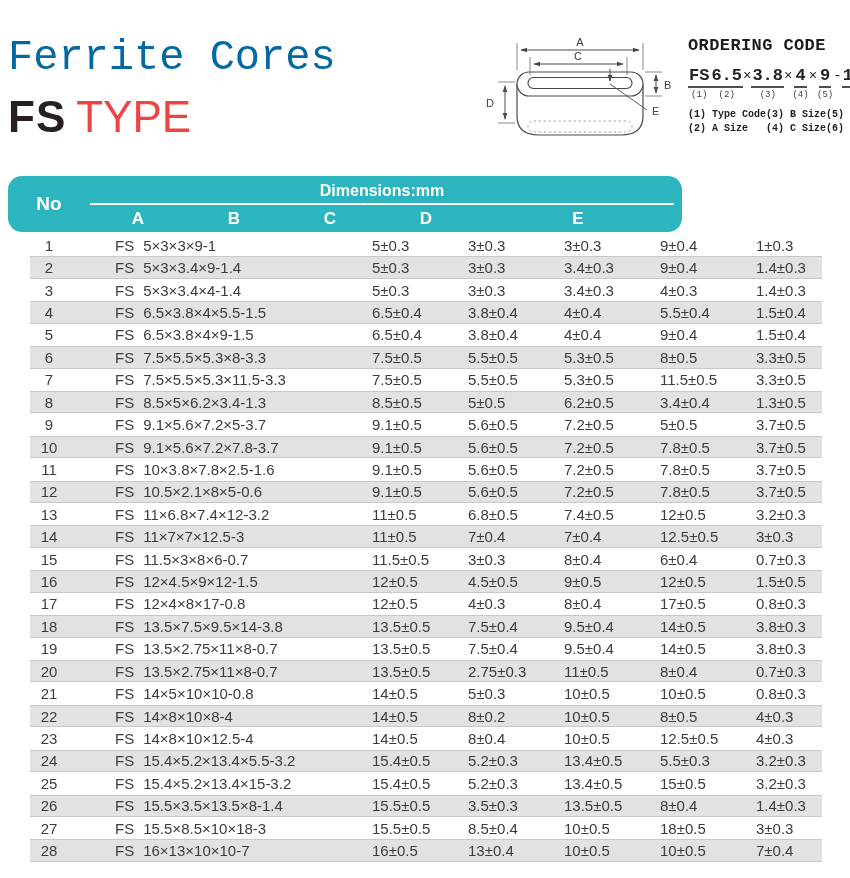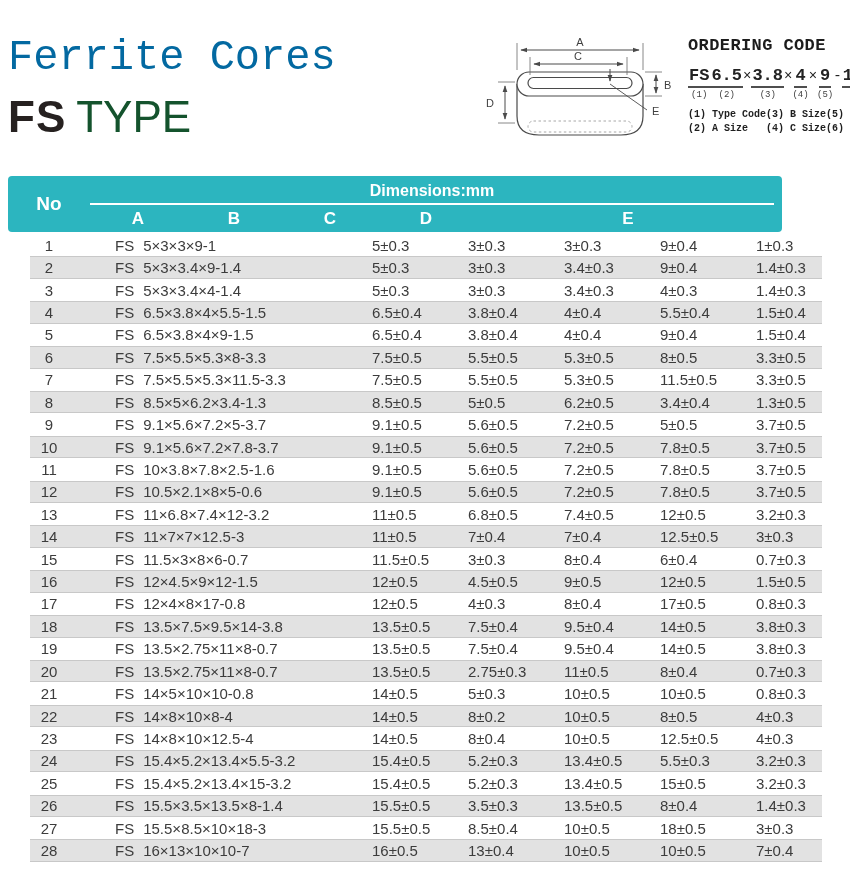--- a/index.html
+++ b/index.html
@@ -10,21 +10,21 @@
   
   .page-title{
     position:absolute;left:8px;top:34px;
     font-size:42px;color:#0369a1;letter-spacing:0px;font-family:Liberation Mono, monospace;
   }
   .page-subtitle{
     position:absolute;left:8px;top:92px;font-size:44px;color:#161311;
     display:flex;align-items:baseline;gap:10px;
   }
   .page-subtitle .fs{font-weight:800;color:#262120;letter-spacing:1px;}
-  .page-subtitle .type{font-weight:400;color:#14532d;}
+  .page-subtitle .type{font-weight:400;color:#ef4444;}
 
   
   .diagram{position:absolute;left:477px;top:20px;width:215px;height:142px;}
   .diagram text{font-size:11px;fill:#3f3f3f;font-family:"Liberation Sans",sans-serif;}
 
   
   .ordering{position:absolute;left:688px;top:36px;width:160px;font-family:Liberation Mono, monospace;}
   .ordering-title{font-size:17px;font-weight:700;color:#1c1c1c;letter-spacing:0.4px;white-space:nowrap;}
   .ordering-code{display:flex;align-items:flex-start;margin-top:11px;justify-content:space-between;}
   .seg{display:flex;flex-direction:column;align-items:center;}
@@ -32,22 +32,22 @@
   .seg.u .seg-text{border-bottom:2px solid #4f4f4f;}
   .seg-num{font-size:9px;color:#3f3f3f;margin-top:2px;}
   .seg.sep .seg-text{font-size:14px;font-weight:400;padding:0;}
   .legend{
     display:grid;grid-template-columns:68px 50px 1fr;gap:3px 10px;
     margin-top:9px;font-size:10px;font-weight:700;color:#1f1f1f;white-space:nowrap;
   }
 
   
   .thead{
-    position:absolute;left:8px;top:176px;width:774px;height:56px;
-    background:#2cb5bf;border-radius:4px;display:flex;color:#ffffff;box-sizing:border-box;
+    position:absolute;left:8px;top:176px;width:674px;height:56px;
+    background:#2cb5bf;border-radius:14px;display:flex;color:#ffffff;box-sizing:border-box;
   }
   .th-no{width:82px;display:flex;align-items:center;justify-content:center;
     font-size:19px;font-weight:700;}
   .th-spec{width:258px;display:flex;align-items:center;padding-left:20px;
     box-sizing:border-box;font-size:19px;font-weight:700;}
   .th-dims{flex:1;display:flex;flex-direction:column;padding-top:3px;box-sizing:border-box;}
   .th-dims-label{height:24px;display:flex;align-items:center;justify-content:center;
     font-size:16px;font-weight:700;border-bottom:2px solid #ffffff;margin-right:8px;}
   .th-dims-cols{flex:1;display:flex;align-items:center;font-size:17px;font-weight:700;}
   .th-col{width:96px;text-align:center;}

